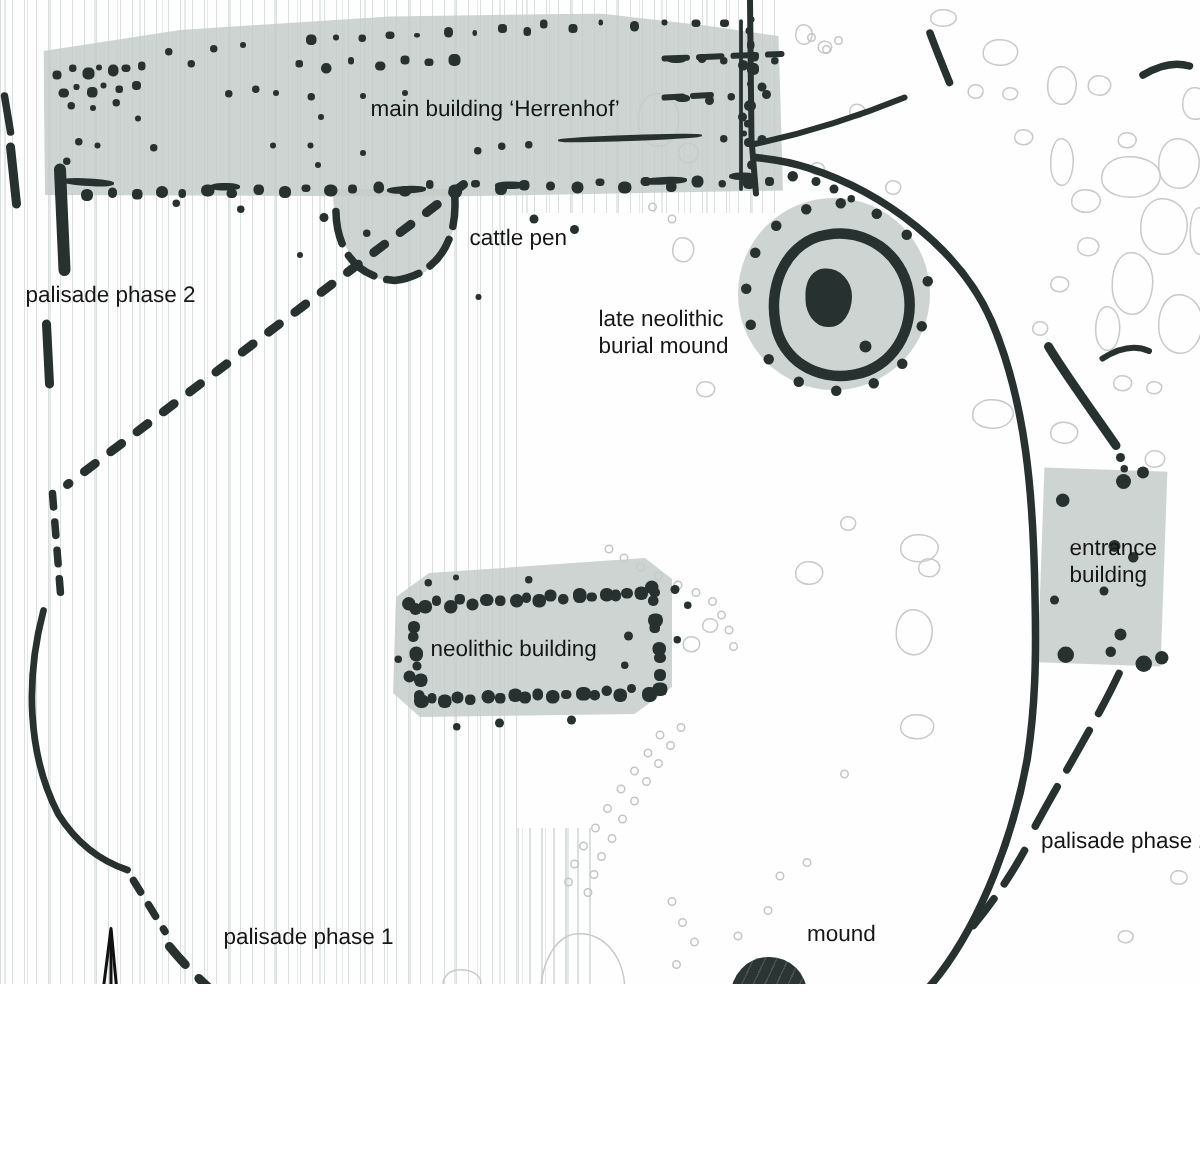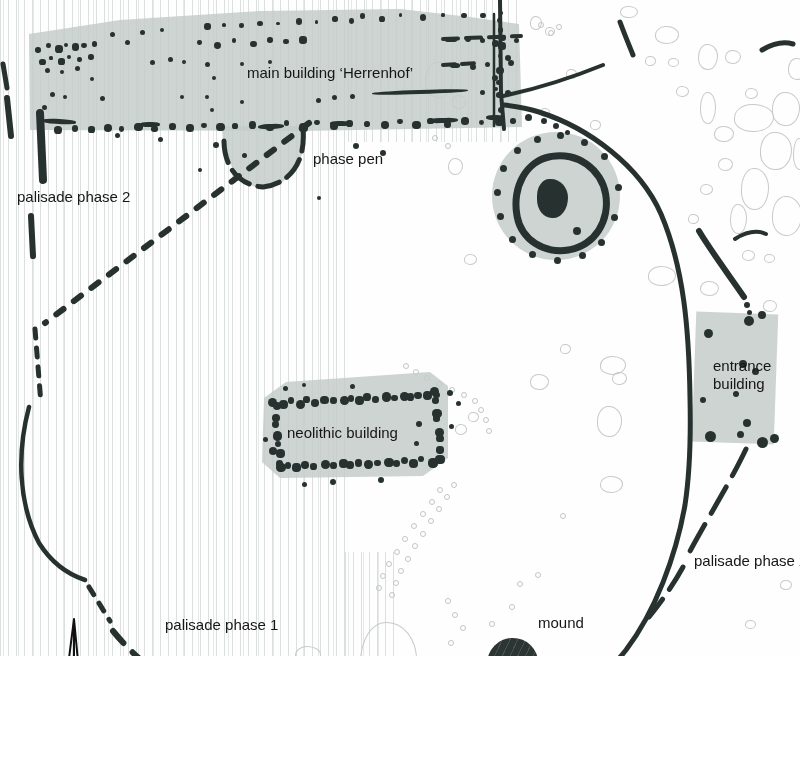--- a/index.html
+++ b/index.html
@@ -74,26 +74,27 @@
     </g>
     <g stroke="#111">
       <path d="M 8,758 L 139,758" stroke-width="3"></path>
       <path d="M 8,759 L 8,742" stroke-width="3"></path>
       <path d="M 73,758 L 73,749" stroke-width="2"></path>
       <path d="M 139,759 L 139,742" stroke-width="3"></path>
     </g>
   </svg>
 
   <div class="label" style="left:247px;top:64px;">main building ‘Herrenhof’</div>
-  <div class="label" style="left:313px;top:150px;">phase pen</div>
+  <div class="label" style="left:313px;top:150px;">cattle pen</div>
   <div class="label" style="left:17px;top:188px;">palisade phase 2</div>
+  <div class="label wrap" style="left:399px;top:204px;width:95px;">late neolithic burial mound</div>
   <div class="label" style="left:287px;top:424px;">neolithic building</div>
   <div class="label wrap" style="left:713px;top:357px;width:64px;">entrance building</div>
   <div class="label" style="left:694px;top:552px;">palisade phase 2</div>
-  <div class="label" style="left:149px;top:616px;margin-left:16px;">palisade phase 1</div>
+  <div class="label" style="left:149px;top:616px;">palisade phase 1</div>
   <div class="label" style="left:538px;top:614px;">mound</div>
   <div class="label" style="left:4px;top:728px;">0</div>
   <div class="label" style="left:132px;top:728px;">14 m</div>
 
 <div style="position: absolute; left: 45px; top: 68px; width: 5px; height: 5px; background: rgb(39, 49, 47); border-radius: 50%; z-index: 22;"></div>
     <div style="position: absolute; left: 60px; top: 70px; width: 4px; height: 4px; background: rgb(39, 49, 47); border-radius: 50%; z-index: 22;"></div>
     <div style="position: absolute; left: 75px; top: 66px; width: 5px; height: 5px; background: rgb(39, 49, 47); border-radius: 50%; z-index: 22;"></div>
     <div style="position: absolute; left: 50px; top: 92px; width: 5px; height: 5px; background: rgb(39, 49, 47); border-radius: 50%; z-index: 22;"></div>
     <div style="position: absolute; left: 63px; top: 95px; width: 4px; height: 4px; background: rgb(39, 49, 47); border-radius: 50%; z-index: 22;"></div>
     <div style="position: absolute; left: 42px; top: 105px; width: 5px; height: 5px; background: rgb(39, 49, 47); border-radius: 50%; z-index: 22;"></div>

